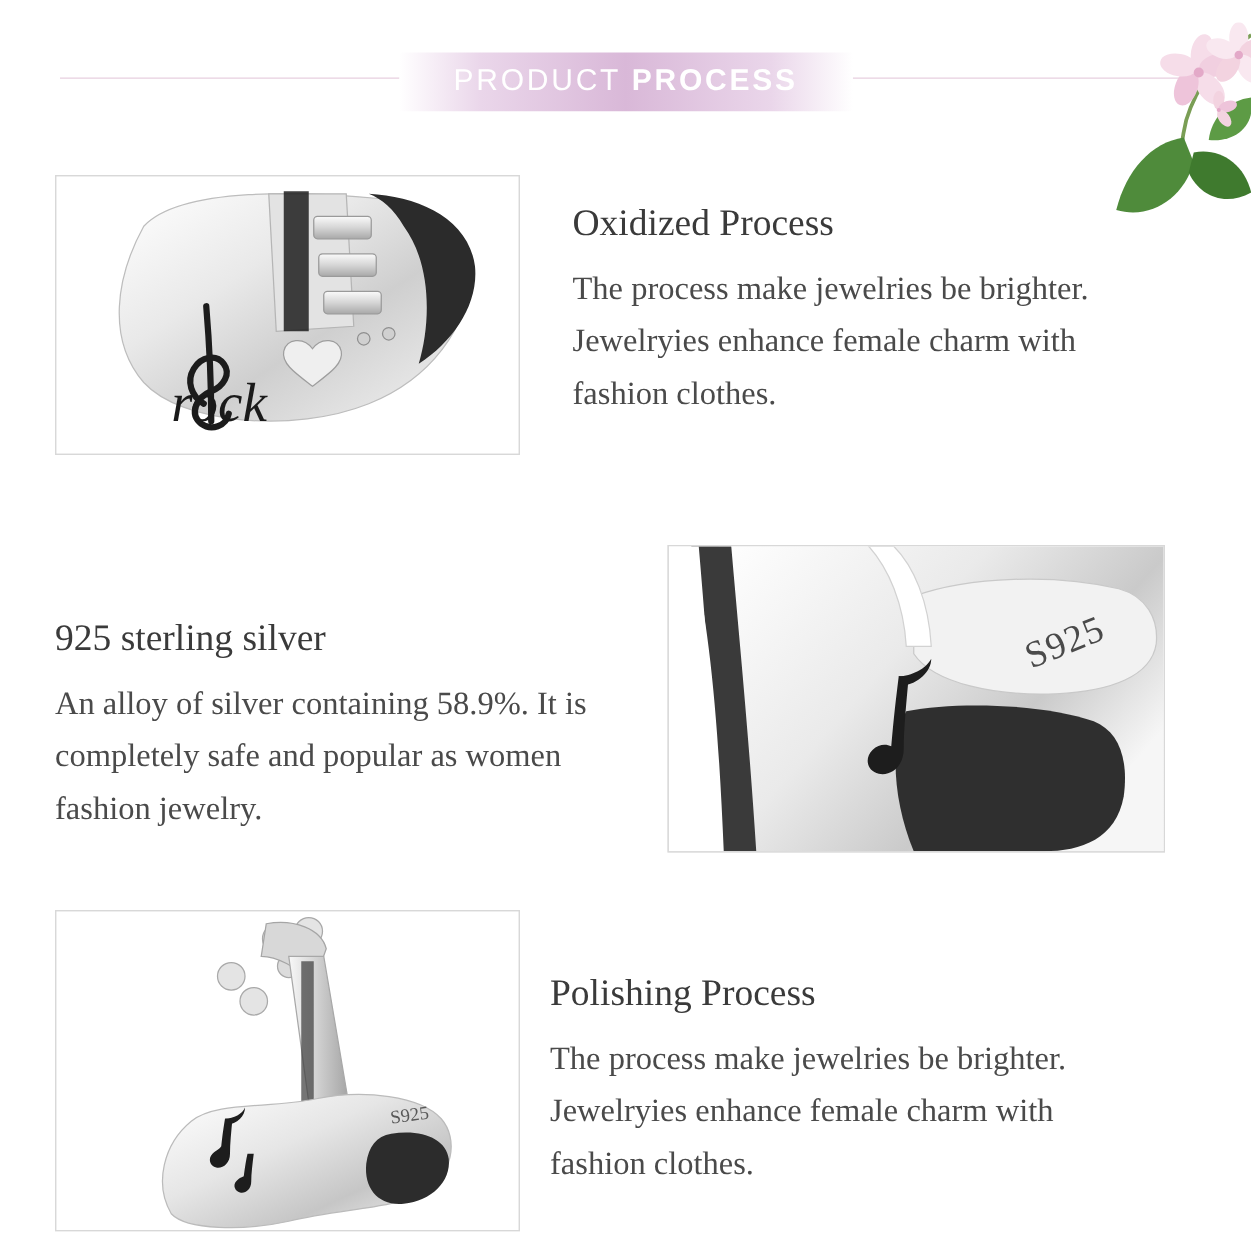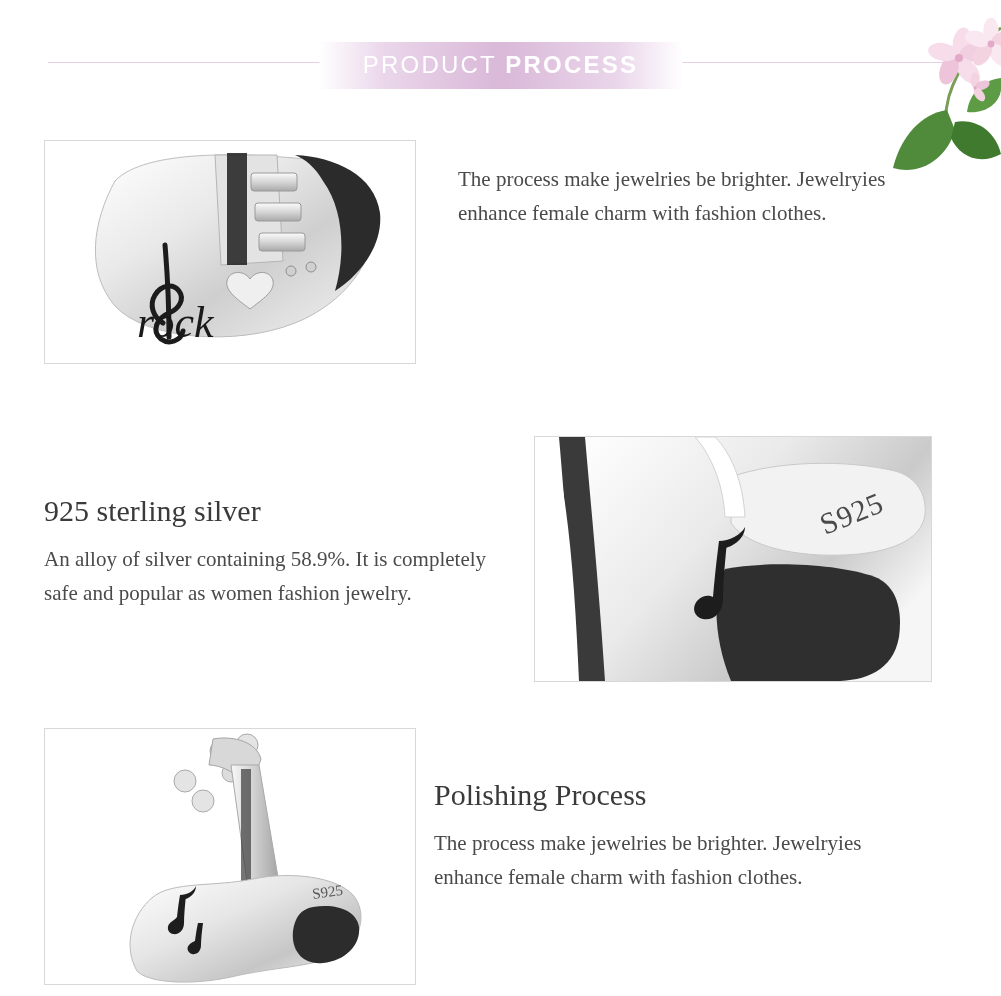--- a/index.html
+++ b/index.html
@@ -72,21 +72,21 @@
     overflow: hidden;
   }
 
   .text-block .title {
     font-size: 30px;
     color: #3a3a3a;
     margin: 0 0 14px 0;
     font-weight: 400;
   }
   .text-block .body {
-    font-size: 21px;
+    font-size: 26px;
     line-height: 1.62;
     color: #4a4a4a;
     margin: 0;
   }
 
   
   #sec-oxidized {
     top: 140px;
     left: 44px;
     width: 920px;
@@ -122,21 +122,21 @@
     top: 728px;
     left: 44px;
     width: 920px;
   }
   #sec-polishing .photo {
     width: 370px;
     height: 255px;
     flex: 0 0 auto;
   }
   #sec-polishing .text-block {
-    margin-left: 18px;
+    margin-left: 24px;
     margin-top: 50px;
     width: 480px;
   }
 
   svg { display: block; }
 </style>
 </head>
 <body>
 
 <div class="header">
@@ -215,20 +215,21 @@
 
       <path d="M118 182 C108 176 104 164 110 154 C116 144 128 142 134 150 C140 158 134 168 124 172 C112 177 106 190 116 198 C124 204 136 200 138 190" stroke="#1c1c1c" stroke-width="5" fill="none" stroke-linecap="round"></path>
       <path d="M124 196 C124 160 122 128 120 104" stroke="#1c1c1c" stroke-width="5" fill="none" stroke-linecap="round"></path>
 
       <path d="M205 138 C198 128 184 130 182 140 C180 150 192 158 205 168 C218 158 230 150 228 140 C226 130 212 128 205 138 Z" fill="#efefef" stroke="#9e9e9e"></path>
 
       <text x="92" y="196" font-family="Liberation Serif, serif" font-size="44" font-style="italic" fill="#1a1a1a">rock</text>
     </svg>
   </div>
   <div class="text-block">
+    <h2 class="title">Oxidized Process</h2>
     <p class="body">The process make jewelries be brighter. Jewelryies enhance female charm with fashion clothes.</p>
   </div>
 </div>
 
 <div class="section" id="sec-silver">
   <div class="text-block">
     <h2 class="title">925 sterling silver</h2>
     <p class="body">An alloy of silver containing 58.9%. It is completely safe and popular as women fashion jewelry.</p>
   </div>
   <div class="photo">

